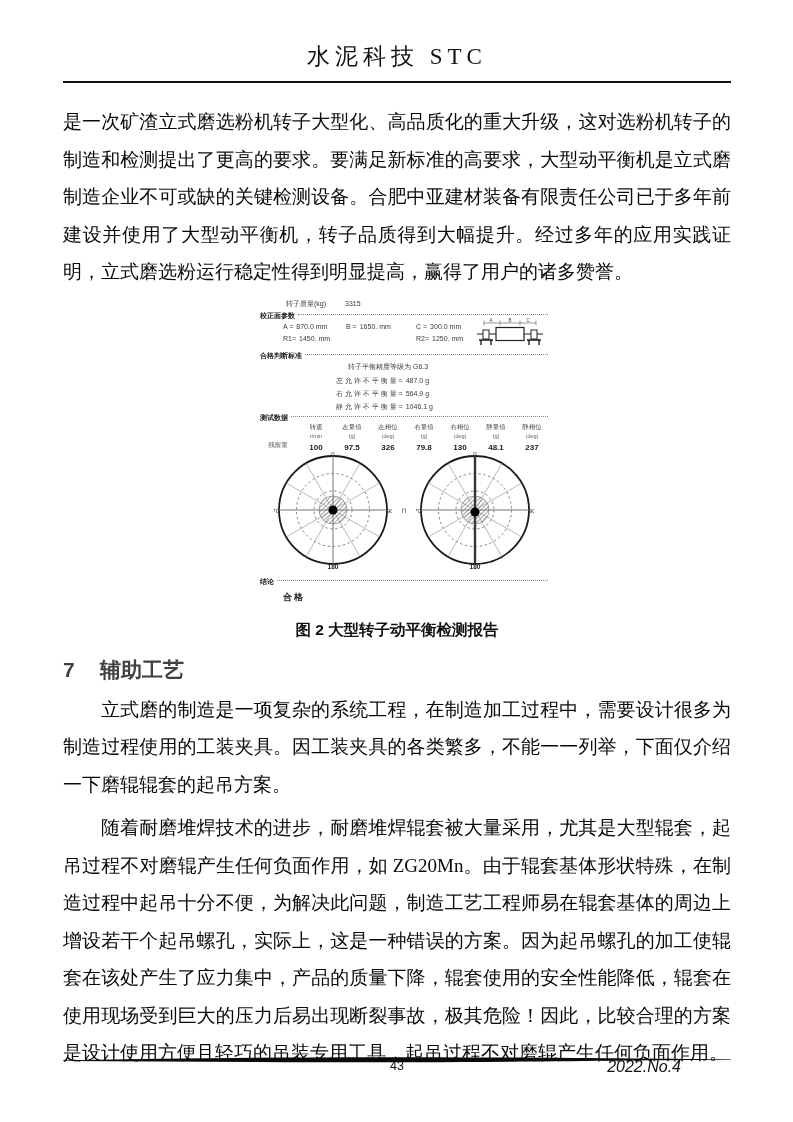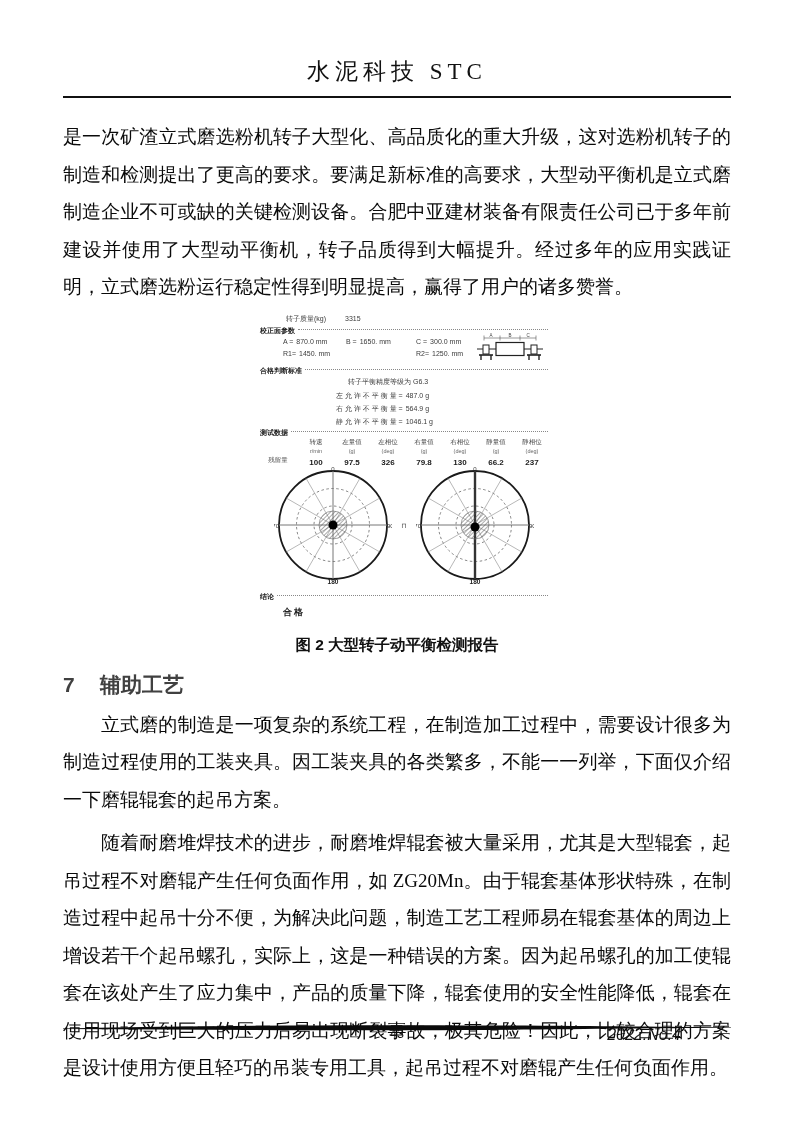--- a/index.html
+++ b/index.html
@@ -1,20 +1,20 @@
 <!DOCTYPE html>
 <html><head>
 <meta charset="utf-8">
 <style>
   html,body{margin:0;padding:0;}
   body{
     width:793px;height:1122px;background:#ffffff;position:relative;
     font-family:"Liberation Serif", serif;color:#000;overflow:hidden;
   }
-  .content{position:absolute;left:63px;top:16px;width:668px;}
+  .content{position:absolute;left:63px;top:1px;width:668px;}
   .journal-title{
     text-align:center;margin-top:40px;font-size:23px;letter-spacing:5px;
     font-family:"Liberation Serif", serif;color:#111;
   }
   .header-rule{border:none;border-top:2.5px solid #111;margin:9px 0 0 0;}
   .body-para{
     font-size:19px;line-height:37.5px;text-align:justify;margin:0;
     font-family:"Liberation Serif", serif;color:#0a0a0a;
   }
   .mt4{margin-top:20px;}
@@ -49,21 +49,21 @@
   .figure-caption{
     text-align:center;font-family:"Liberation Sans", sans-serif;font-weight:bold;
     font-size:15.5px;color:#111;margin-top:13px;
   }
   .section-heading{
     font-family:"Liberation Sans", sans-serif;font-weight:bold;font-size:21px;
     color:#404040;margin-top:15px;
   }
   .section-heading .num{display:inline-block;width:37px;}
 
-  .footer{position:absolute;left:63px;top:1018px;width:668px;height:34px;}
+  .footer{position:absolute;left:63px;top:1050px;width:668px;height:34px;}
   .page-num{
     position:absolute;top:9px;left:0;width:100%;text-align:center;
     font-family:"Liberation Sans", sans-serif;font-size:12.5px;color:#111;
   }
   .issue{
     position:absolute;top:8px;right:50px;
     font-family:"Liberation Sans", sans-serif;font-size:16px;color:#111;font-style:italic;
   }
 </style>
 </head>
@@ -171,21 +171,21 @@
       <span class="un">(g)</span>
       <span class="un">(deg)</span>
       <span class="un">(g)</span>
       <span class="un">(deg)</span>
       <span class="rowlbl">残留量</span>
       <span class="val">100</span>
       <span class="val">97.5</span>
       <span class="val">326</span>
       <span class="val">79.8</span>
       <span class="val">130</span>
-      <span class="val">66.2</span>
+      <span class="val">48.1</span>
       <span class="val">237</span>
     </div>
 
     <div class="charts-row">
       <svg width="118" height="118" viewBox="0 0 118 118">
         <circle cx="59" cy="59" r="54" fill="none" stroke="#1a1a1a" stroke-width="1.8"></circle>
         <circle cx="59" cy="59" r="36.5" fill="none" stroke="#666" stroke-width="0.8" stroke-dasharray="2.5,2.5"></circle>
         <circle cx="59" cy="59" r="19" fill="none" stroke="#666" stroke-width="0.8" stroke-dasharray="2.5,2.5"></circle>
         <g stroke="#888" stroke-width="0.6">
           <line x1="86" y1="12.2" x2="32" y2="105.8"></line>

